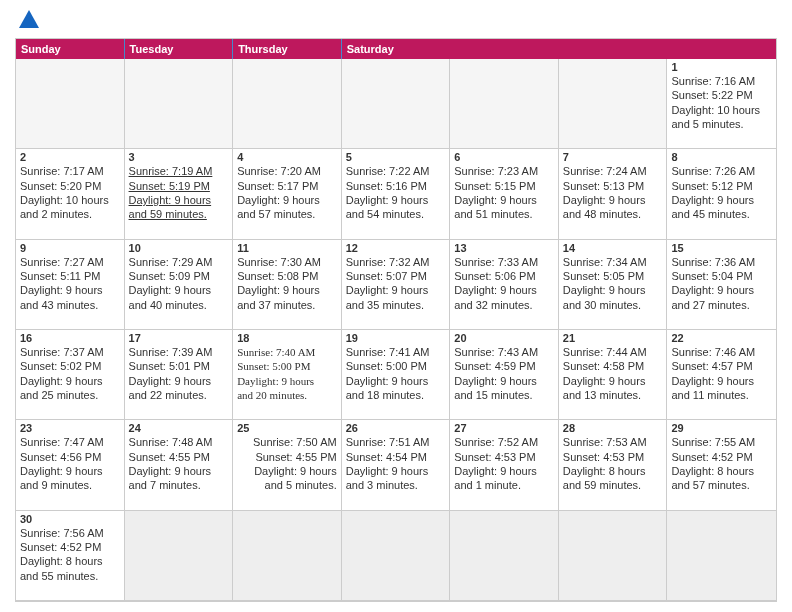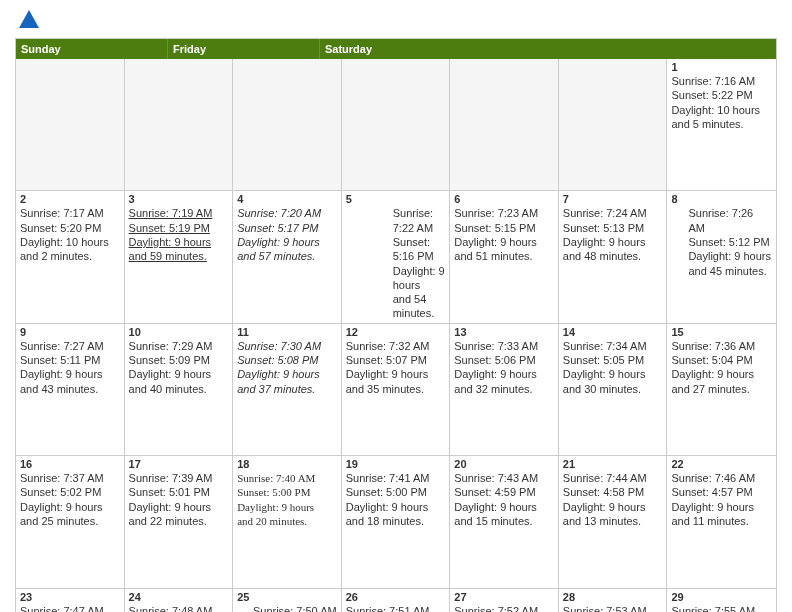--- a/index.html
+++ b/index.html
@@ -64,22 +64,22 @@
       color: #555;
     }
     .calendar {
       flex: 1;
       display: flex;
       flex-direction: column;
       border: 1px solid #ccc;
     }
     .day-headers {
       display: grid;
-      grid-template-columns: repeat(5, 1fr);
-      background: #4d7c0f;
+      grid-template-columns: repeat(7, 1fr);
+      background: #be185d;
     }
     .day-header {
       color: #fff;
       font-size: 11px;
       font-weight: bold;
       padding: 4px 5px;
       text-align: left;
       border-right: 1px solid #4488cc;
     }
     .day-header:last-child { border-right: none; }
@@ -129,21 +129,22 @@
     </div>
     <div class="title-block">
       <div class="month-year"></div>
       <div class="location"></div>
     </div>
   </div>
 
   <div class="calendar">
     <div class="day-headers">
     <div class="day-header">Sunday</div>
-        <div class="day-header">Friday</div>
+        <div class="day-header">Tuesday</div>
+        <div class="day-header">Thursday</div>
         <div class="day-header">Saturday</div>
       </div>
     <div class="calendar-grid">
     <div class="cell empty"></div>
         <div class="cell empty"></div>
         <div class="cell empty"></div>
         <div class="cell empty"></div>
         <div class="cell empty"></div>
         <div class="cell empty"></div>
         <div class="cell">
@@ -162,70 +163,70 @@
         </div>
         <div class="cell">
           <span class="cell-date">3</span>
           <div class="cell-info" style="white-space: pre-line; text-decoration: underline;">Sunrise: 7:19 AM
 Sunset: 5:19 PM
 Daylight: 9 hours
 and 59 minutes.</div>
         </div>
         <div class="cell">
           <span class="cell-date">4</span>
-          <div class="cell-info" style="white-space: pre-line; font-style: italic;">Sunrise: 7:20 AM
+          <div class="cell-info" style="white-space: pre-line;">Sunrise: 7:20 AM
 Sunset: 5:17 PM
 Daylight: 9 hours
 and 57 minutes.</div>
         </div>
         <div class="cell">
           <span class="cell-date">5</span>
-          <div class="cell-info" style="white-space: pre-line; margin-left: 47px;">Sunrise: 7:22 AM
+          <div class="cell-info" style="white-space: pre-line;">Sunrise: 7:22 AM
 Sunset: 5:16 PM
 Daylight: 9 hours
 and 54 minutes.</div>
         </div>
         <div class="cell">
           <span class="cell-date">6</span>
           <div class="cell-info" style="white-space: pre-line;">Sunrise: 7:23 AM
 Sunset: 5:15 PM
 Daylight: 9 hours
 and 51 minutes.</div>
         </div>
         <div class="cell">
           <span class="cell-date">7</span>
           <div class="cell-info" style="white-space: pre-line;">Sunrise: 7:24 AM
 Sunset: 5:13 PM
 Daylight: 9 hours
 and 48 minutes.</div>
         </div>
         <div class="cell">
           <span class="cell-date">8</span>
-          <div class="cell-info" style="white-space: pre-line; margin-left: 17px;">Sunrise: 7:26 AM
+          <div class="cell-info" style="white-space: pre-line;">Sunrise: 7:26 AM
 Sunset: 5:12 PM
 Daylight: 9 hours
 and 45 minutes.</div>
         </div>
         <div class="cell">
           <span class="cell-date">9</span>
           <div class="cell-info" style="white-space: pre-line;">Sunrise: 7:27 AM
 Sunset: 5:11 PM
 Daylight: 9 hours
 and 43 minutes.</div>
         </div>
         <div class="cell">
           <span class="cell-date">10</span>
           <div class="cell-info" style="white-space: pre-line;">Sunrise: 7:29 AM
 Sunset: 5:09 PM
 Daylight: 9 hours
 and 40 minutes.</div>
         </div>
         <div class="cell">
           <span class="cell-date">11</span>
-          <div class="cell-info" style="white-space: pre-line; font-style: italic;">Sunrise: 7:30 AM
+          <div class="cell-info" style="white-space: pre-line;">Sunrise: 7:30 AM
 Sunset: 5:08 PM
 Daylight: 9 hours
 and 37 minutes.</div>
         </div>
         <div class="cell">
           <span class="cell-date">12</span>
           <div class="cell-info" style="white-space: pre-line;">Sunrise: 7:32 AM
 Sunset: 5:07 PM
 Daylight: 9 hours
 and 35 minutes.</div>

